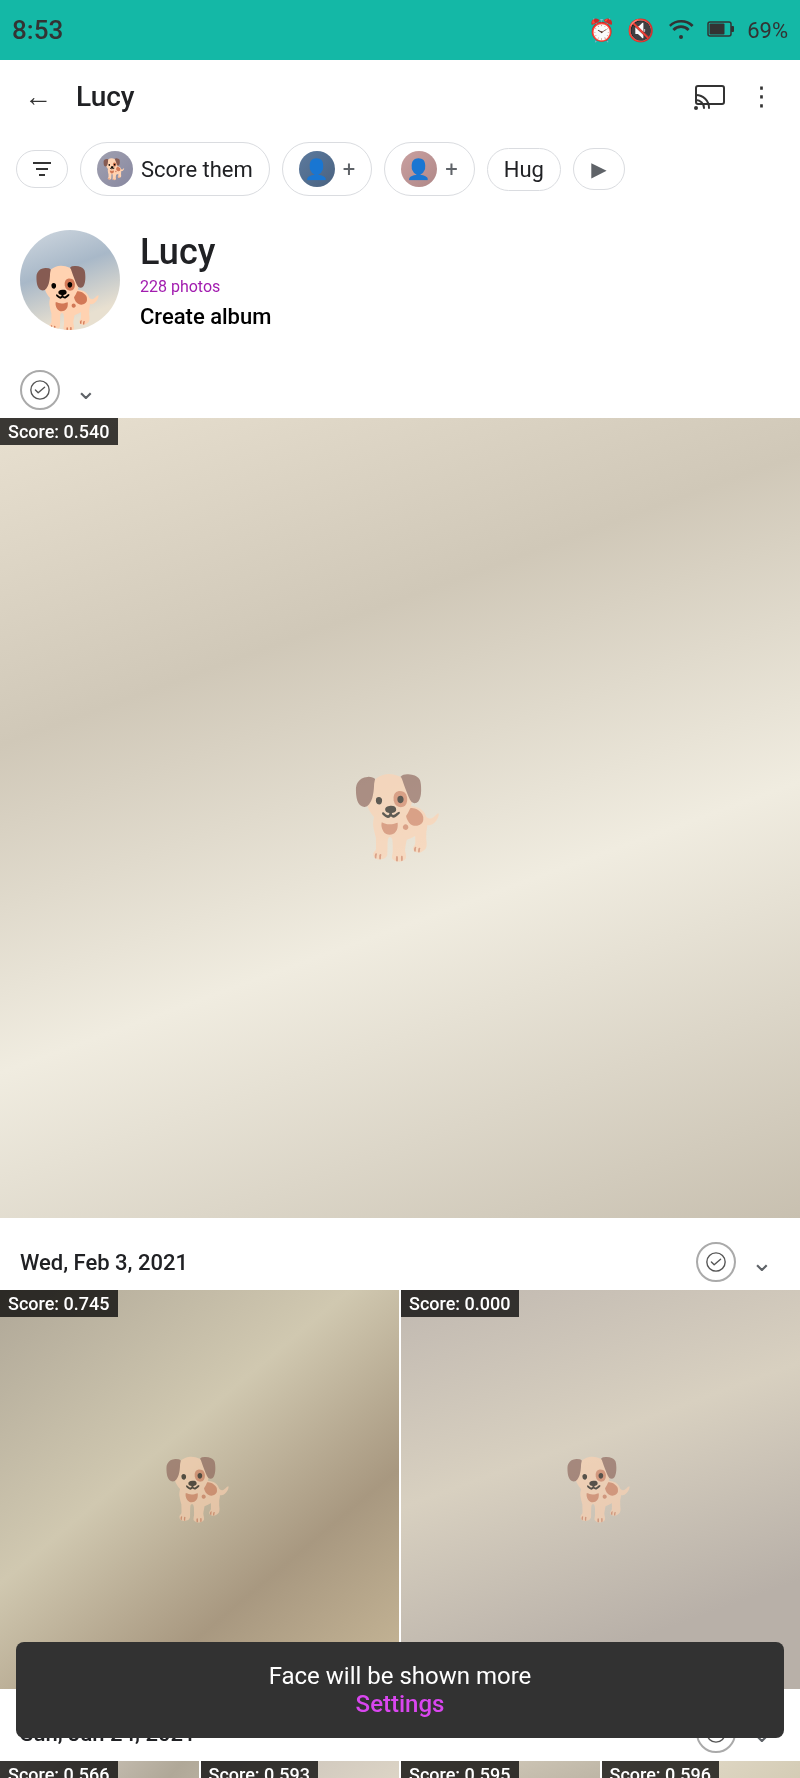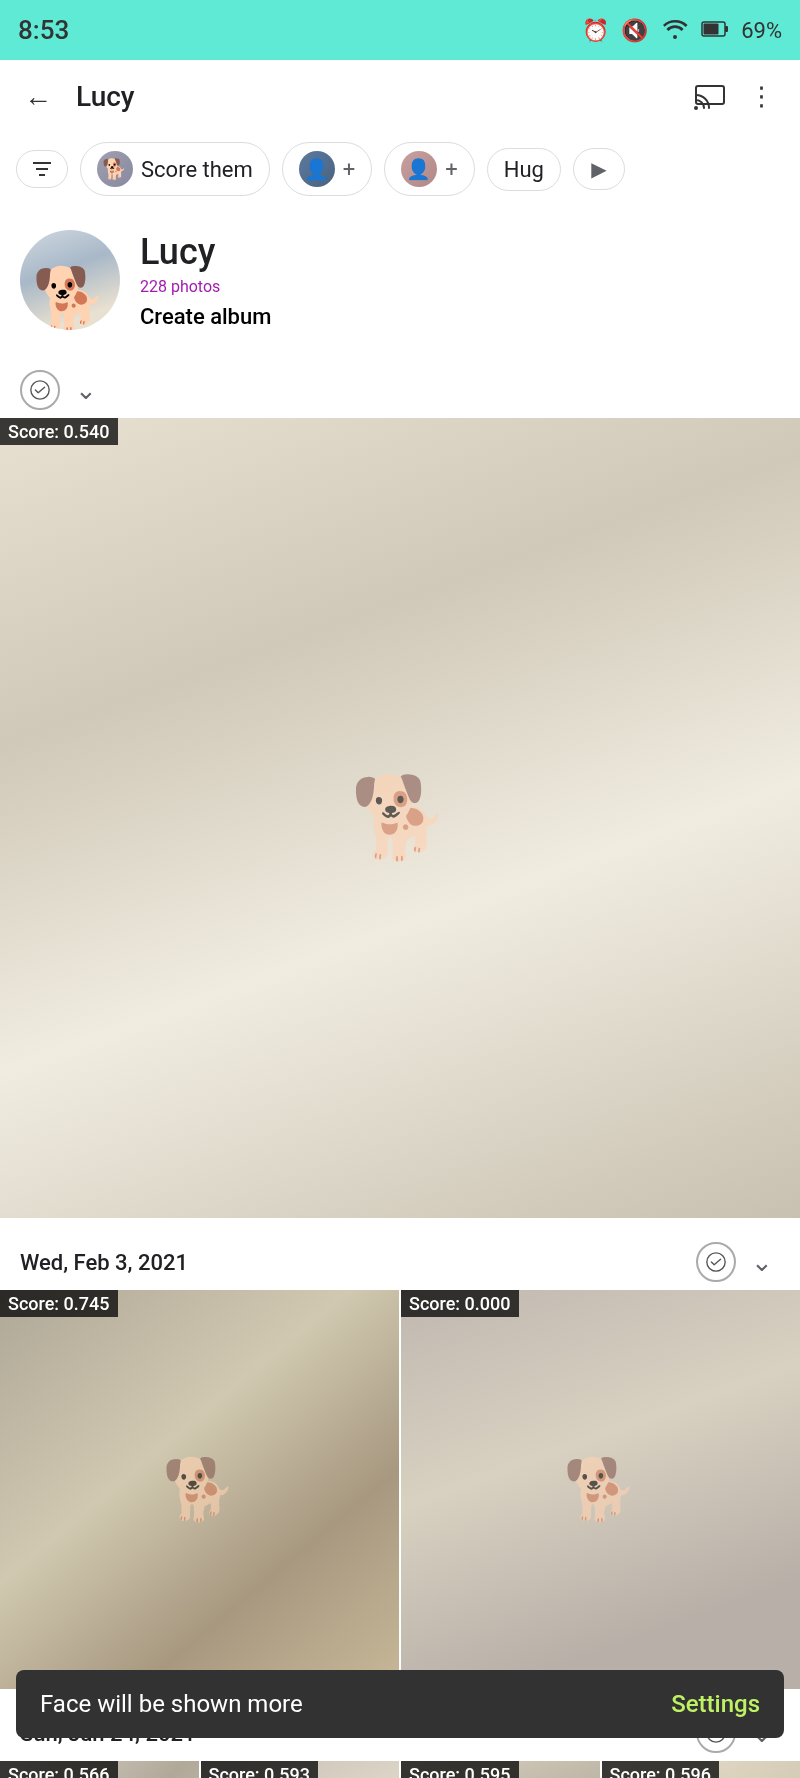--- a/index.html
+++ b/index.html
@@ -9,25 +9,25 @@
       min-height: 1778px;
       background: #ffffff;
       font-family: 'Roboto', sans-serif;
       position: relative;
       overflow-x: hidden;
     }
 
     
     .status-bar {
       height: 60px;
-      background: #5eead4;
+      background: #14b8a6;
       display: flex;
       align-items: center;
       justify-content: space-between;
-      padding: 0 18px;
+      padding: 0 12px;
     }
     .status-time {
       font-size: 26px;
       font-weight: 500;
       color: #333;
     }
     .status-icons {
       display: flex;
       align-items: center;
       gap: 12px;
@@ -320,29 +320,30 @@
       position: fixed;
       bottom: 40px;
       left: 16px;
       right: 16px;
       background: #323232;
       border-radius: 8px;
       display: flex;
       align-items: center;
       padding: 20px 24px;
       z-index: 100;
+      flex-direction: column;
     }
     .snackbar-text {
       flex: 1;
       font-size: 24px;
       color: #fff;
     }
     .snackbar-action {
       font-size: 24px;
-      color: #bef264;
+      color: #d946ef;
       font-weight: 500;
       cursor: pointer;
     }
   </style>
 </head>
 <body>
 
 <div class="status-bar">
   <span class="status-time">8:53</span>
   <div class="status-icons">

